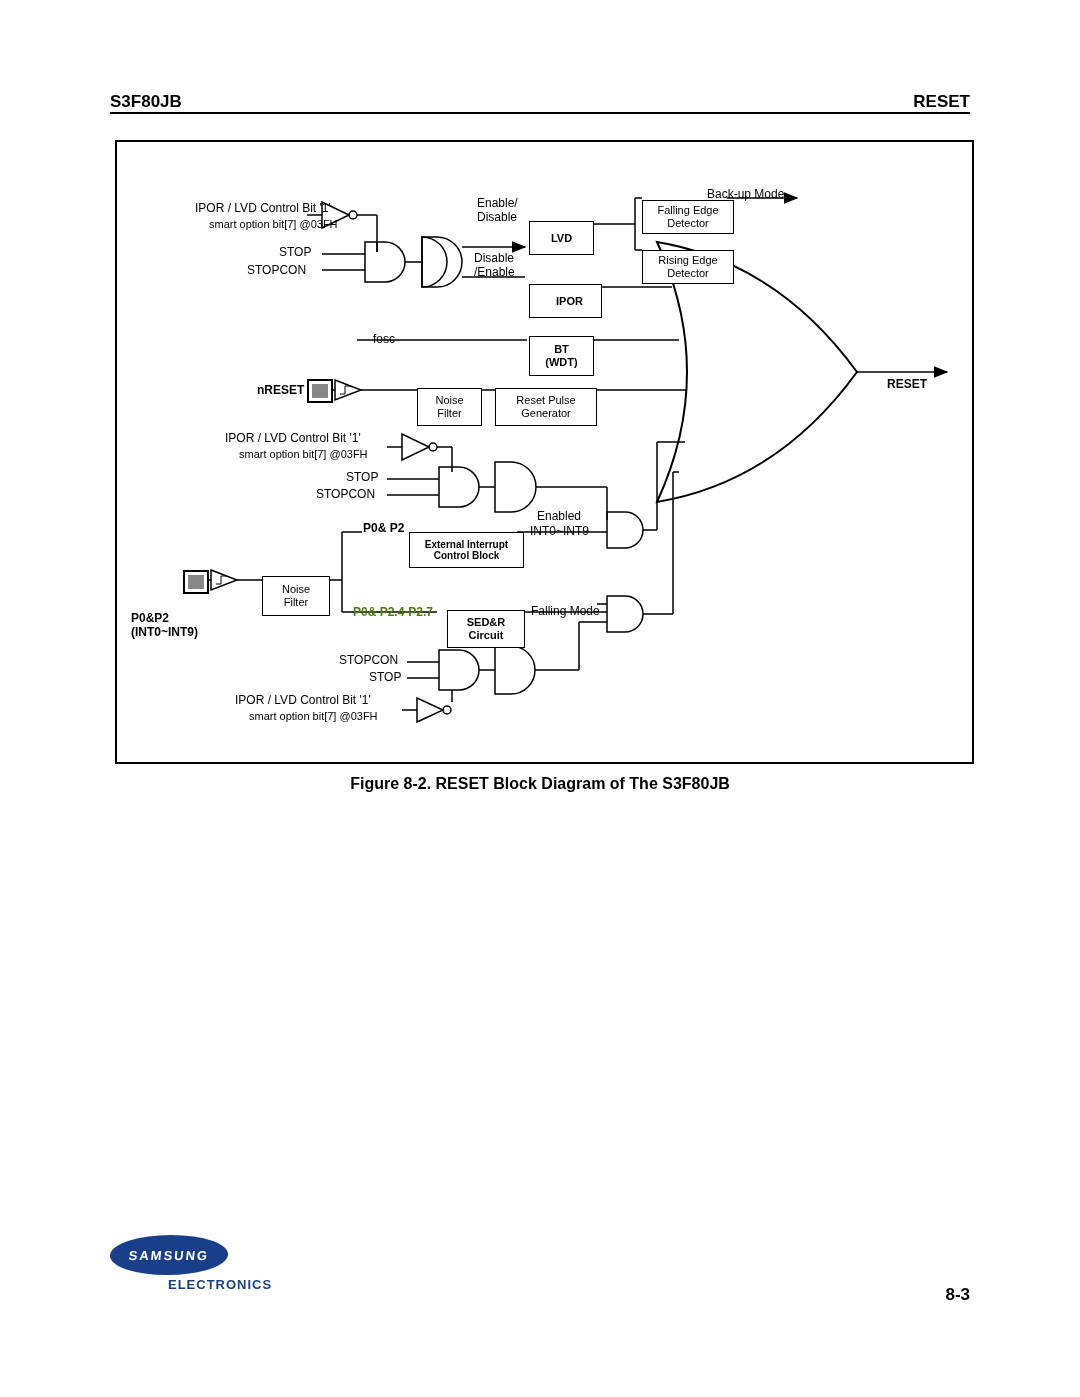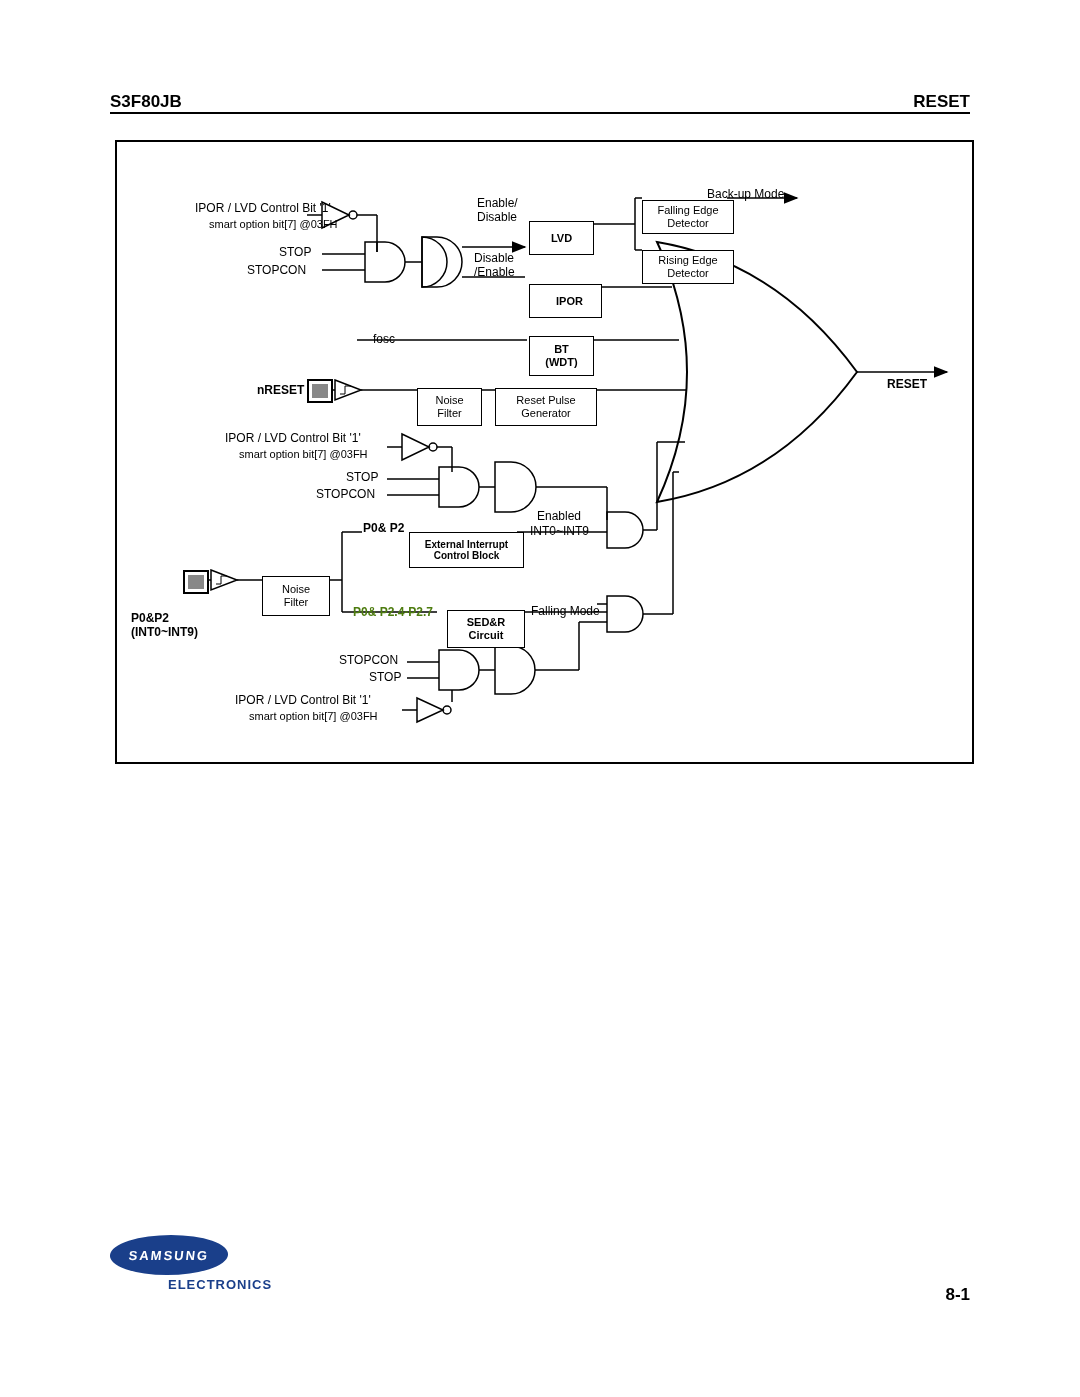--- a/index.html
+++ b/index.html
@@ -299,21 +299,22 @@
     <div class="box" style="left:145px; top:420px; width:58px; height:34px; white-space:pre;">Noise
 Filter</div>
     <div class="box bold" style="left:330px; top:454px; width:68px; height:32px; white-space:pre;">SED&amp;R
 Circuit</div>
 
     <div class="pad" style="left:190px; top:237px;"></div>
     <div class="pad" style="left:66px; top:428px;"></div>
 
   </div>
 
+  <div class="caption">Figure 8-2. RESET Block Diagram of The S3F80JB</div>
 
   <div class="footer-logo">
     <div class="logo-oval">SAMSUNG</div>
     <div class="logo-sub">ELECTRONICS</div>
   </div>
 
-  <div class="page-num">8-1</div>
+  <div class="page-num">8-3</div>
 
 </div>
 
 </body></html>

